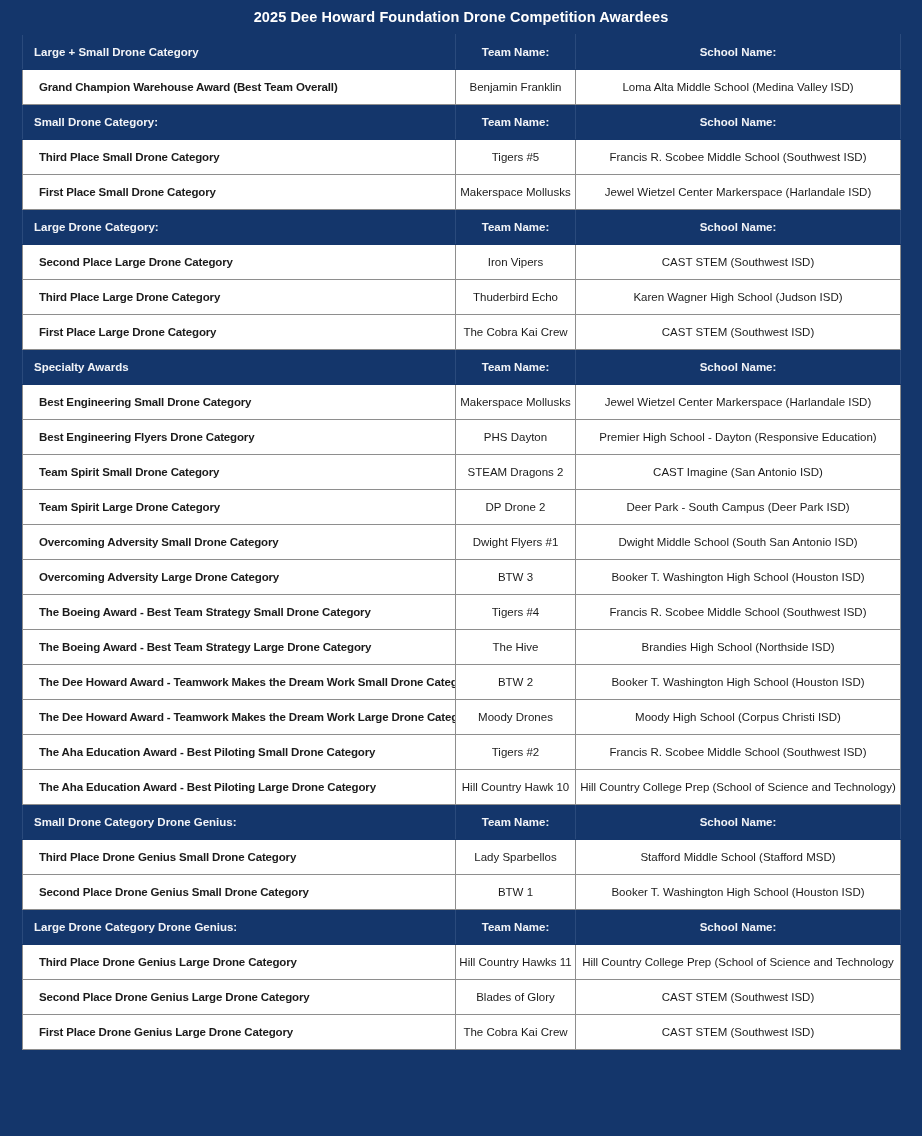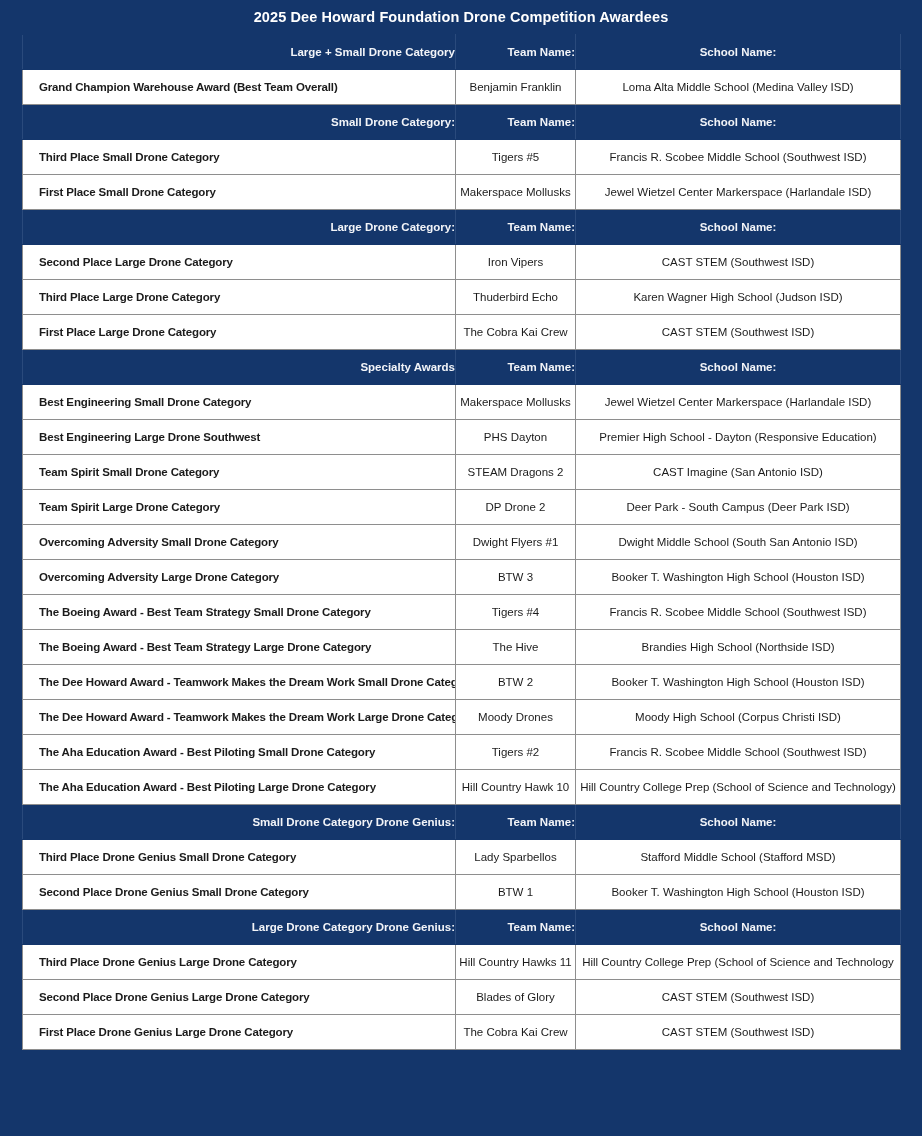--- a/index.html
+++ b/index.html
@@ -68,22 +68,22 @@
   tr.section td {
     background: #14366b;
     color: #f2f4f8;
     font-size: 11.5px;
     font-weight: bold;
     border-top: 1px solid #14366b;
     border-bottom: 1px solid #14366b;
     border-left: 1px solid #2a4a7c;
     border-right: 1px solid #2a4a7c;
   }
-  tr.section td.award  { text-align: right;   }
-  tr.section td.team   { text-align: right; }
+  tr.section td.award  { text-align: left;   padding-left: 11px; }
+  tr.section td.team   { text-align: center; }
   tr.section td.school { text-align: center; }
 
   
   tr.data td {
     background: #ffffff;
     color: #1b1b1b;
     font-size: 11.5px;
     border-top: 1px solid #8e8e8e;
     border-bottom: 1px solid #8e8e8e;
     border-left: 1px solid #8e8e8e;
@@ -177,21 +177,21 @@
             <td class="award">Specialty Awards</td>
             <td class="team">Team Name:</td>
             <td class="school">School Name:</td>
           </tr>
           <tr class="data">
             <td class="award">Best Engineering Small Drone Category</td>
             <td class="team">Makerspace Mollusks</td>
             <td class="school">Jewel Wietzel Center Markerspace (Harlandale ISD)</td>
           </tr>
           <tr class="data">
-            <td class="award">Best Engineering Large Drone Southwest</td>
+            <td class="award">Best Engineering Flyers Drone Category</td>
             <td class="team">PHS Dayton</td>
             <td class="school">Premier High School - Dayton (Responsive Education)</td>
           </tr>
           <tr class="data">
             <td class="award">Team Spirit Small Drone Category</td>
             <td class="team">STEAM Dragons 2</td>
             <td class="school">CAST Imagine (San Antonio ISD)</td>
           </tr>
           <tr class="data">
             <td class="award">Team Spirit Large Drone Category</td>

